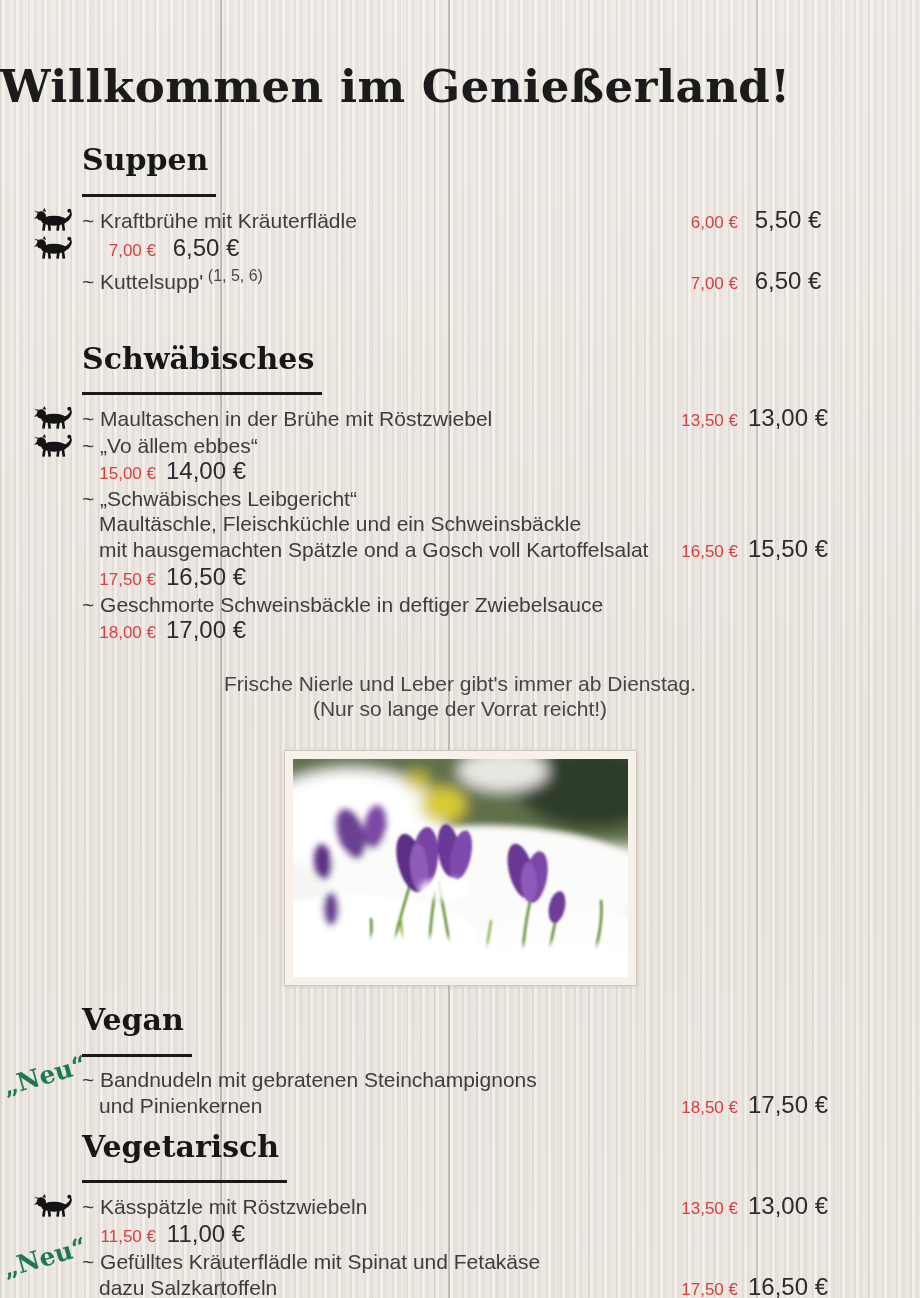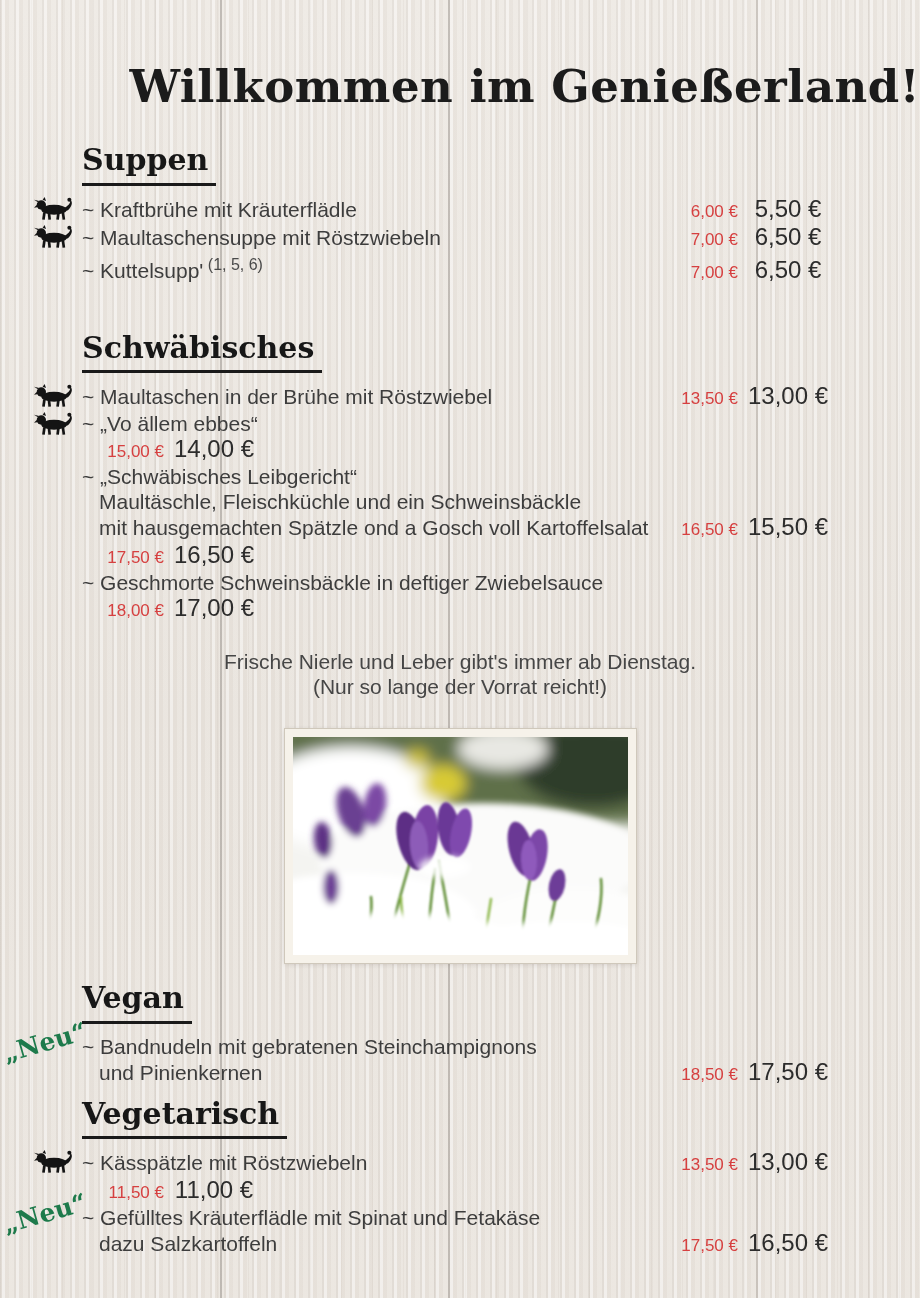--- a/index.html
+++ b/index.html
@@ -14,21 +14,21 @@
       linear-gradient(90deg, transparent 0 448px, rgba(105,98,92,.28) 448px 450px, transparent 450px),
       linear-gradient(90deg, transparent 0 756px, rgba(115,106,98,.22) 756px 758px, transparent 758px),
       repeating-linear-gradient(90deg, rgba(152,140,129,.10) 0 2px, rgba(255,255,255,.40) 2px 5px, rgba(221,213,204,.28) 5px 9px, rgba(243,239,233,.22) 9px 14px),
       repeating-linear-gradient(90deg, rgba(178,167,156,.14) 0 1px, transparent 1px 31px),
       linear-gradient(180deg, #eeeae5 0%, #e8e3dd 55%, #eae5df 100%);
     font-family:"Liberation Sans", sans-serif;
     color:#3d3d3d;
   }
   .page-title{
     margin:60px 0 8px;
-    text-align:right;
+    text-align:left;
     font-family:"DejaVu Serif", serif;
     font-weight:bold;
     font-size:45px;
     letter-spacing:.5px;
     color:#1b1b1b;
   }
   .menu-area{padding:0 82px;}
   .menu-section{margin:0;}
   .menu-section[data-sec="suppen"]{margin-top:30px;}
   .menu-section[data-sec="schwaebisches"]{margin-top:46px;}
@@ -36,35 +36,35 @@
   .menu-section[data-sec="vegetarisch"]{margin-top:10px;}
   .section-header{
     display:inline-block;
     margin:0 0 10px;
     font-family:"DejaVu Serif", serif;
     font-weight:bold;
     font-size:30px;
     line-height:1.15;
     color:#171717;
     border-bottom:3px solid #1a1a1a;
-    padding:0 8px 5px 0;
+    padding:0 8px 16px 0;
   }
   .menu-row{
     position:relative;
     display:flex;
     align-items:baseline;
     line-height:25px;
     font-size:21px;
   }
   .item-text{flex:1;color:#3d3d3d;}
   .item-text.indent{padding-left:17px;}
   .fn{font-size:16px;color:#4a4a4a;}
   .price-old{
     width:74px;text-align:right;white-space:nowrap;
-    font-size:17px;color:#d64040;margin-left:8px;
+    font-size:17px;color:#d64040;
   }
   .price-new{
     width:100px;text-align:center;white-space:nowrap;
     font-size:24px;color:#2c2c2c;line-height:25px;
   }
   .lion-icon{position:absolute;left:-48px;top:1px;width:40px;height:24px;}
   .neu-badge{
     position:absolute;left:-80px;top:-4px;
     font-family:"DejaVu Serif", serif;
     font-weight:bold;
@@ -123,21 +123,20 @@
       <path d="M4 12 L0 16 L7 15 Z"></path>
       <path d="M13 4 L16 0 L18 6 Z"></path>
       <rect x="13" y="23" width="4" height="11" transform="rotate(8 15 28)"></rect>
       <rect x="21" y="24" width="4" height="10" transform="rotate(-6 23 29)"></rect>
       <rect x="34" y="24" width="4" height="10" transform="rotate(7 36 29)"></rect>
       <rect x="42" y="23" width="4" height="11" transform="rotate(-8 44 28)"></rect>
       <path d="M46 16 C53 12 57 7 52 3 C59 5 58 13 51 20 L47 21 Z"></path>
       <circle cx="53" cy="4" r="3"></circle>
     </g>
   </svg>
-              <span class="item-text">~ Maultaschensuppe mit Röstzwiebeln</span>
               <span class="price-old">7,00 €</span>
               <span class="price-new">6,50 €</span>
             </div>
           </div><div class="menu-item">
             <div class="menu-row">
               <span class="item-text">~ Kuttelsupp'<sup class="fn"> (1, 5, 6)</sup></span>
               <span class="price-old">7,00 €</span>
               <span class="price-new">6,50 €</span>
             </div>
           </div></section>

